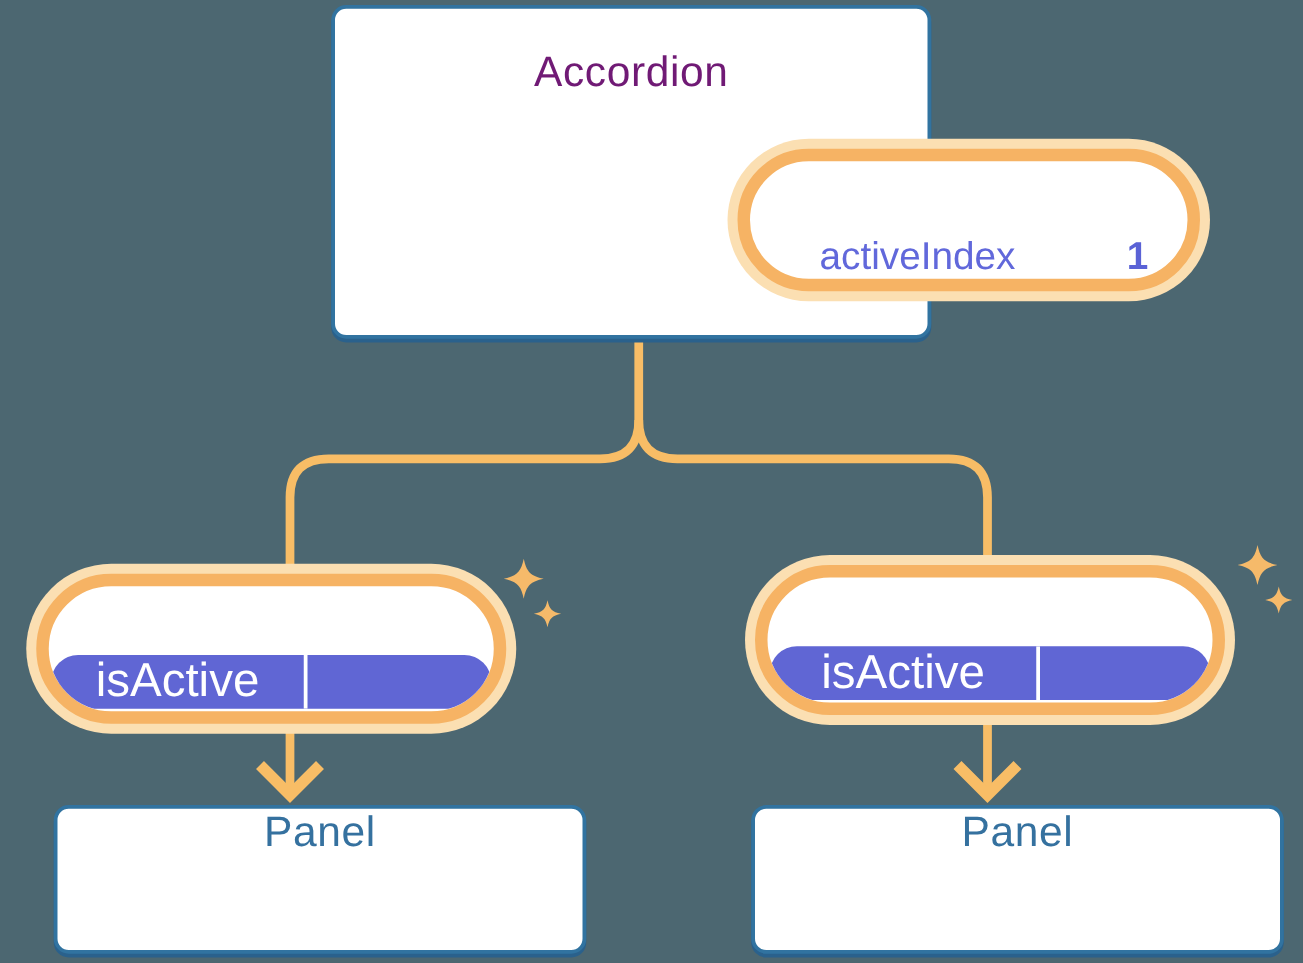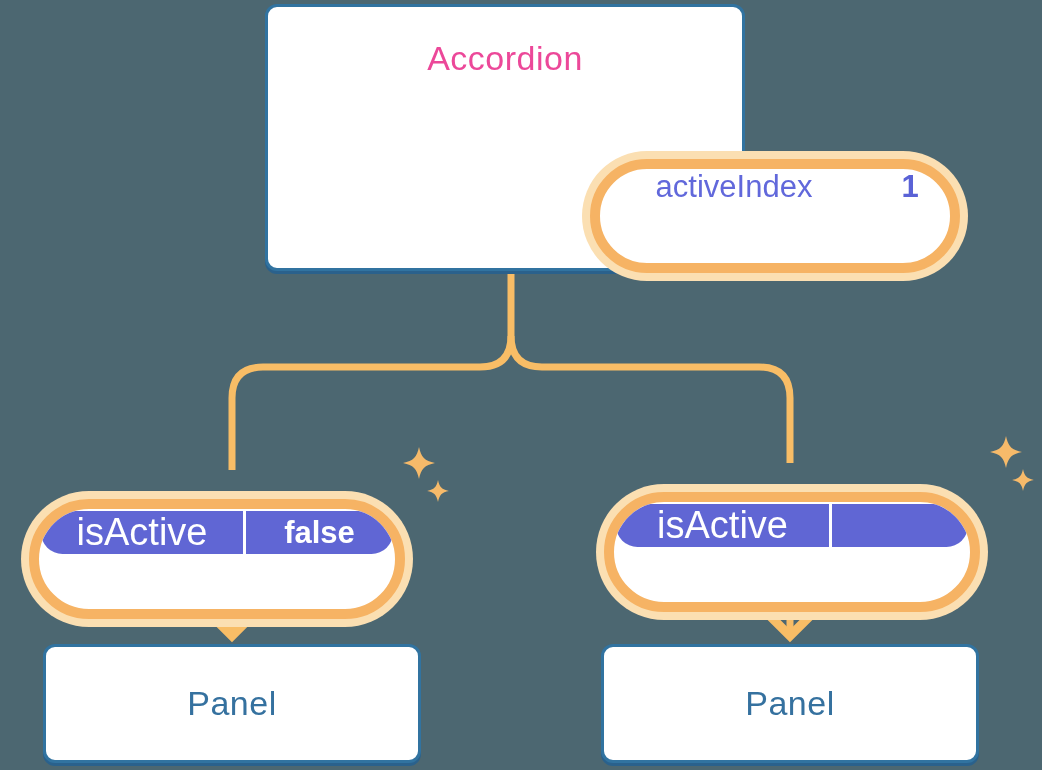--- a/index.html
+++ b/index.html
@@ -18,39 +18,38 @@
     position:absolute;
     background:#FFFFFF;
     border:3px solid #3173A0;
     border-radius:12px;
     box-shadow:0 3px 0 #2A618C;
   }
   .accordion-card{left:265px;top:4px;width:480px;height:267px;}
   .card-title{
     position:absolute;left:0;right:0;top:32px;
     text-align:center;
-    color:#ec4899;
+    color:#701a75;
     font-size:34px;font-weight:500;
     letter-spacing:.5px;
   }
-  .panel-card{width:378px;height:119px;display:flex;align-items:center;justify-content:center;}
+  .panel-card{width:426px;height:119px;display:flex;justify-content:center;}
   .panel-card.left{left:43px;top:644px;}
   .panel-card.right{left:601px;top:644px;}
   .panel-title{color:#35719F;font-size:34px;font-weight:500;letter-spacing:.5px;}
 
   
   .pill{
     position:absolute;
     border:10px solid #F6B364;
     border-radius:999px;
     box-shadow:0 0 0 8px #FBDFB2;
     background:#FFFFFF;
-    display:flex;align-items:flex-start;
+    display:flex;align-items:flex-end;
     overflow:hidden;
-    margin-top:40px;
   }
   .state-pill{left:322px;top:112px;width:370px;height:114px;}
   .state-pill .pill-label{
     width:268px;display:flex;align-items:center;justify-content:center;
     color:#6168DB;font-size:31px;
   }
   .divider-orange{width:2px;background:#F6B364;}
   .state-pill .pill-value{
     flex:1;display:flex;align-items:center;justify-content:center;
     color:#5A62D6;font-size:31px;font-weight:700;
@@ -114,21 +113,20 @@
       <div class="pill-label">activeIndex</div>
       <div class="divider-orange"></div>
       <div class="pill-value">1</div>
     </div>
   </div>
 
   <div class="pill purple-pill left">
     <div class="purple-inner">
       <div class="pill-label">isActive</div>
       <div class="divider-white"></div>
-      <div class="pill-value">false</div>
     </div>
   </div>
 
   <div class="pill purple-pill right">
     <div class="purple-inner">
       <div class="pill-label">isActive</div>
       <div class="divider-white"></div>
     </div>
   </div>
 

